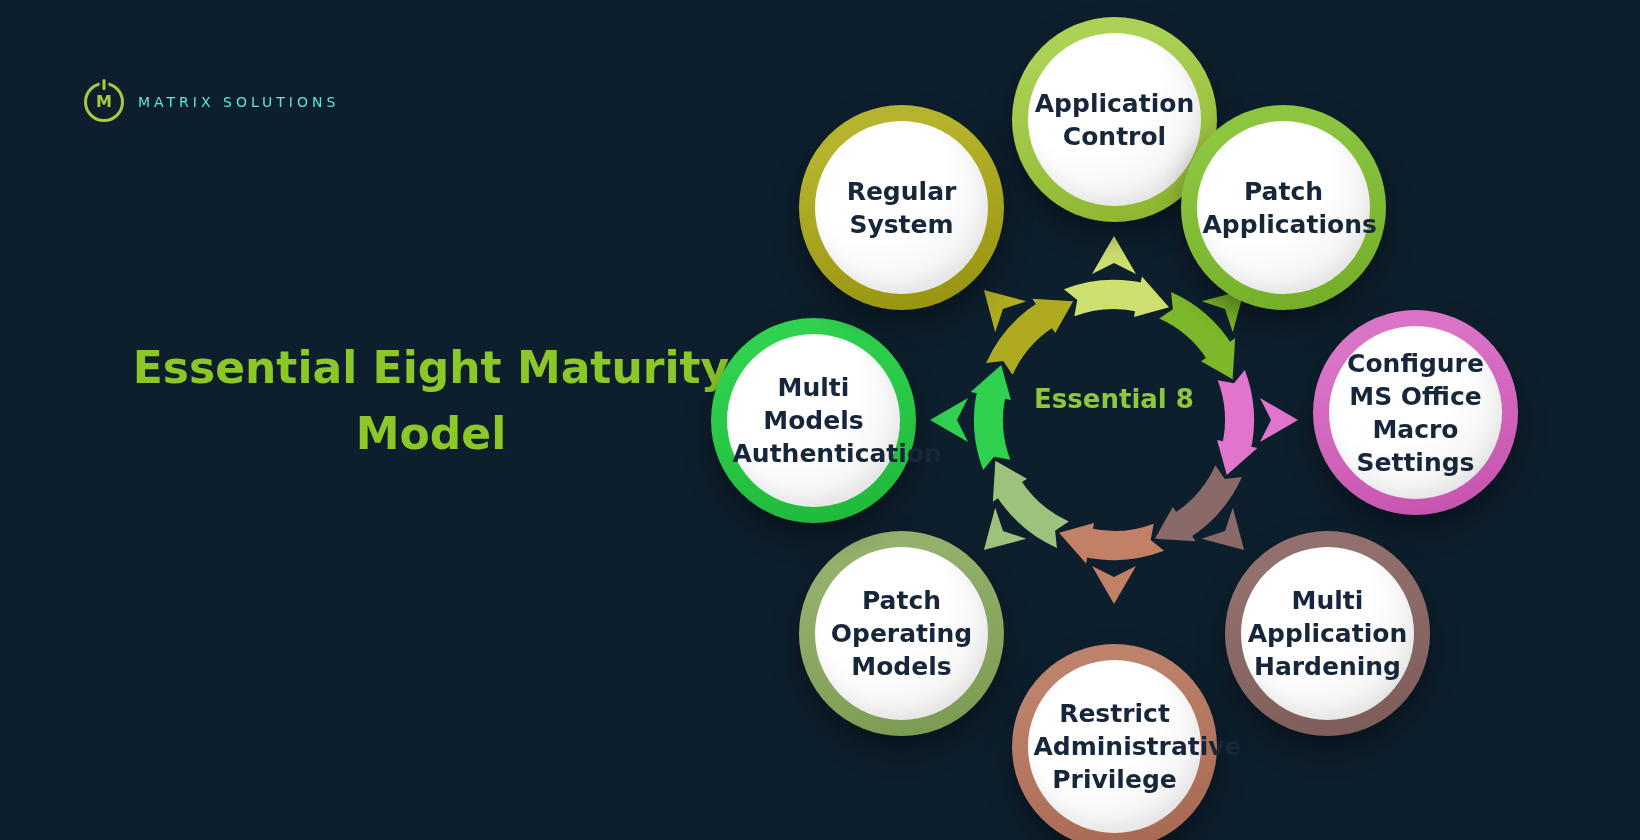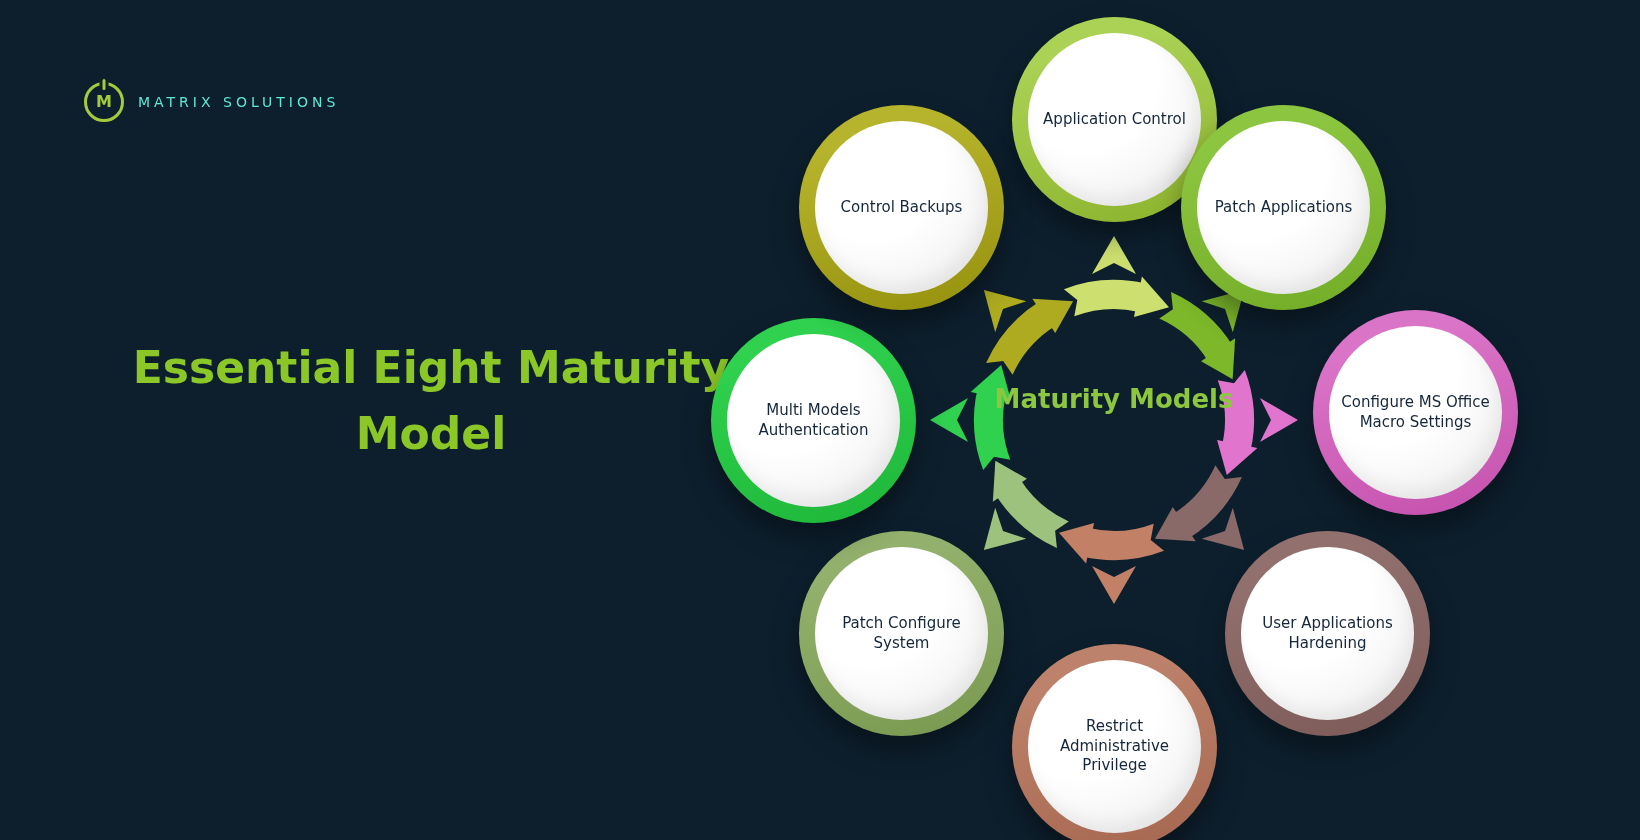--- a/index.html
+++ b/index.html
@@ -30,21 +30,21 @@
     padding:16px;box-sizing:border-box;
     box-shadow:0 14px 28px rgba(0,0,0,.38);
   }
   .node-inner{
     width:100%;height:100%;border-radius:50%;
     background:radial-gradient(circle at 32% 26%,#ffffff 42%,#f5f5f5 70%,#e9e9e9 100%);
     box-shadow:inset -6px -10px 16px rgba(0,0,0,.05);
     display:flex;align-items:center;justify-content:center;text-align:center;
   }
   .node-label{
-    max-width:162px;font-size:15px;font-weight:normal;line-height:1.32;color:#16263b;
+    max-width:162px;font-size:25px;font-weight:bold;line-height:1.32;color:#16263b;
   }
   
   .ring-svg{position:absolute;left:904px;top:210px;width:420px;height:420px;}
   .center-label{
     position:absolute;left:934px;top:381px;width:360px;text-align:center;
     font-size:26px;font-weight:bold;line-height:36px;color:#8dc63f;
   }
 </style>
 </head>
 <body style="background: rgb(13, 31, 45);">
@@ -102,55 +102,55 @@
       <use href="#out"></use>
     </g>
   <g transform="rotate(315)" fill="#aeab20">
       <use href="#band"></use>
       <use href="#tip"></use>
       <use href="#out"></use>
     </g>
 </svg>
 
 <div class="center-label" style="color: rgb(141, 198, 63);">
-  <div>Maturity Models</div>
+  <div>Essential 8</div>
 </div>
 
 <div class="node" style="left: 1012px; top: 17px; --ring: #abd155; --ring2: #8eb52f;">
   <div class="node-inner">
     <div class="node-label" style="color: rgb(22, 38, 59);">Application Control</div>
   </div>
 </div>
 <div class="node" style="left: 1181px; top: 105px; --ring: #8cc640; --ring2: #74ad27;">
   <div class="node-inner">
     <div class="node-label" style="color: rgb(22, 38, 59);">Patch Applications</div>
   </div>
 </div>
 <div class="node" style="left: 1313px; top: 310px; --ring: #da74c7; --ring2: #c653ae;">
   <div class="node-inner">
     <div class="node-label" style="color: rgb(22, 38, 59);">Configure MS Office Macro Settings</div>
   </div>
 </div>
 <div class="node" style="left: 1225px; top: 531px; --ring: #91706e; --ring2: #7d5c5a;">
   <div class="node-inner">
-    <div class="node-label" style="color: rgb(22, 38, 59);">User Applications Hardening</div>
+    <div class="node-label" style="color: rgb(22, 38, 59);">Multi Application Hardening</div>
   </div>
 </div>
 <div class="node" style="left: 1012px; top: 644px; --ring: #bd826b; --ring2: #a76851;">
   <div class="node-inner">
     <div class="node-label" style="color: rgb(22, 38, 59);">Restrict Administrative Privilege</div>
   </div>
 </div>
 <div class="node" style="left: 799px; top: 531px; --ring: #93b16c; --ring2: #7b9a51;">
   <div class="node-inner">
-    <div class="node-label" style="color: rgb(22, 38, 59);">Patch Configure System</div>
+    <div class="node-label" style="color: rgb(22, 38, 59);">Patch Operating Models</div>
   </div>
 </div>
 <div class="node" style="left: 711px; top: 318px; --ring: #2fd14e; --ring2: #1fb83a;">
   <div class="node-inner">
     <div class="node-label" style="color: rgb(22, 38, 59);">Multi Models Authentication</div>
   </div>
 </div>
 <div class="node" style="left: 799px; top: 105px; --ring: #b6b32c; --ring2: #97930f;">
   <div class="node-inner">
-    <div class="node-label" style="color: rgb(22, 38, 59);">Control Backups</div>
+    <div class="node-label" style="color: rgb(22, 38, 59);">Regular System</div>
   </div>
 </div>
 
 </body></html>

